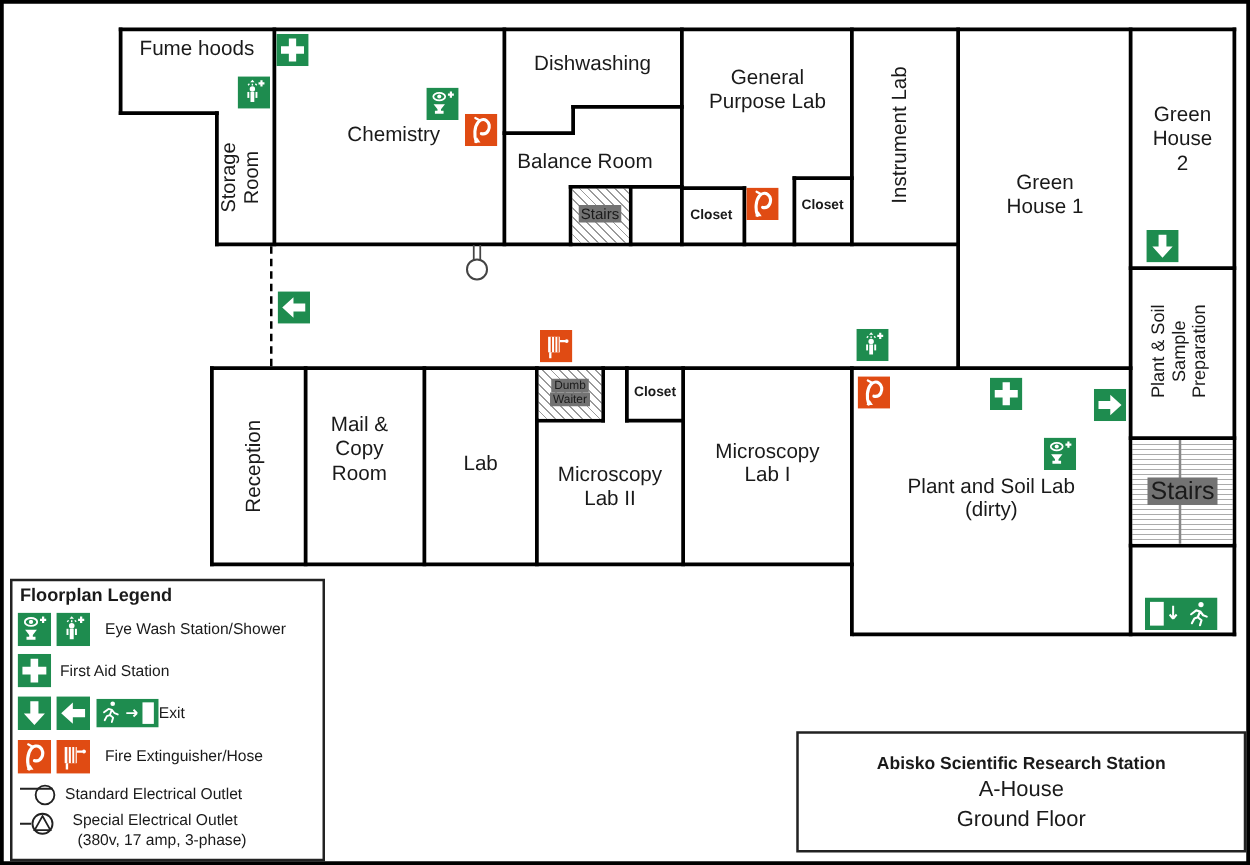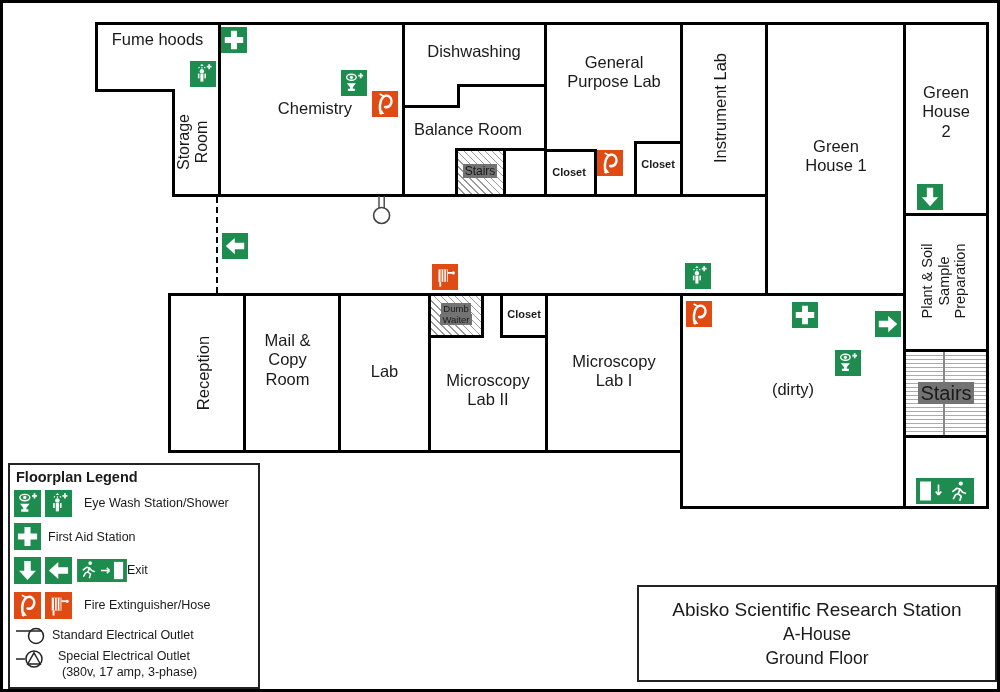--- a/index.html
+++ b/index.html
@@ -19,21 +19,21 @@
   .hatchh{position:absolute;background:repeating-linear-gradient(180deg,#fff,#fff 3px,#ababab 3px,#ababab 4px);}
   .ic{position:absolute;width:26px;height:26px;}
   .rL{transform:rotate(90deg);}   
   .rR{transform:rotate(-90deg);}  
   .dash{position:absolute;border-left:2px dashed #000;width:0;}
   .legendbox{position:absolute;left:8px;top:463px;width:248px;height:222px;border:2px solid #222;background:#fff;}
   .legtitle{position:absolute;left:16px;top:469px;font-size:14.5px;font-weight:bold;}
   .leglbl{position:absolute;font-size:12.5px;}
   .titleblock{position:absolute;left:637px;top:585px;width:356px;height:93px;border:2px solid #222;
               display:flex;flex-direction:column;justify-content:center;align-items:center;gap:3px;}
-  .tb1{font-size:19px;font-weight:normal;}
+  .tb1{font-size:14px;font-weight:bold;}
   .tb2{font-size:17.5px;}
 </style>
 </head>
 <body>
 
 <svg width="0" height="0" style="position:absolute" aria-hidden="true">
   <defs>
     <symbol id="sym-firstaid" viewBox="0 0 24 24">
       <rect width="24" height="24" fill="#1e8c4f"></rect>
       <path d="M9.3 3.5h5.4v5.8h5.8v5.4h-5.8v5.8H9.3v-5.8H3.5V9.3h5.8z" fill="#fff"></path>
@@ -174,20 +174,21 @@
   <div class="lbl" style="left:550px;top:352px;width:128px">
     <span class="ln">Microscopy</span>
       <span class="ln">Lab I</span>
   </div>
   <div class="lbl tiny" style="left:431px;top:303px;width:50px">
     <span class="ln"><span class="bgw">Dumb</span></span>
     <span class="ln"><span class="bgw">Waiter</span></span>
   </div>
   <div class="lbl closet" style="left:502px;top:308px;width:44px">Closet</div>
   <div class="lbl" style="left:700px;top:380px;width:186px">
+    <span class="ln">Plant and Soil Lab</span>
       <span class="ln">(dirty)</span>
   </div>
 
   <svg class="ic" style="left:221px;top:27px">
       <use href="#sym-firstaid"></use>
     </svg>
   <svg class="ic" style="left:190px;top:61px">
       <use href="#sym-shower"></use>
     </svg>
   <svg class="ic" style="left:341px;top:70px">

